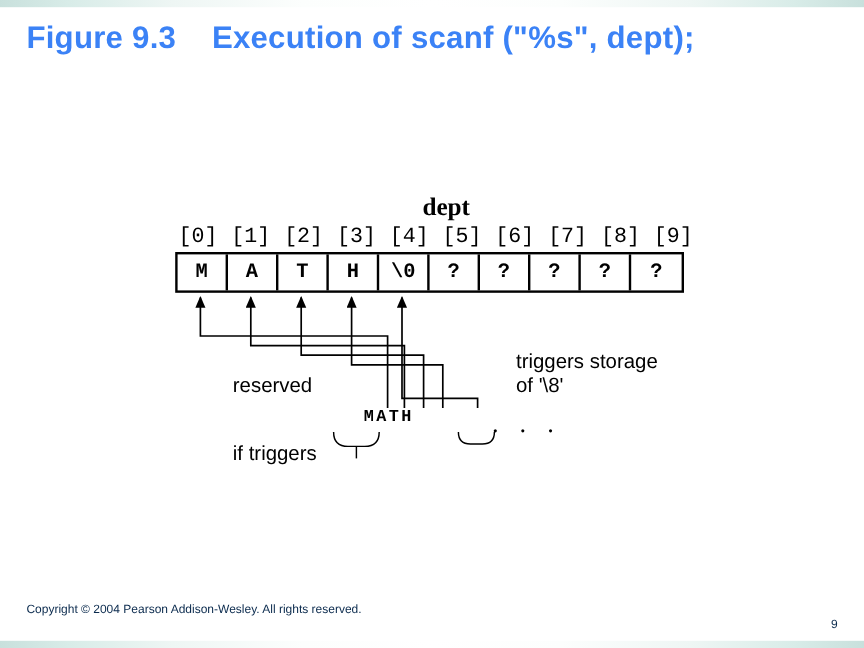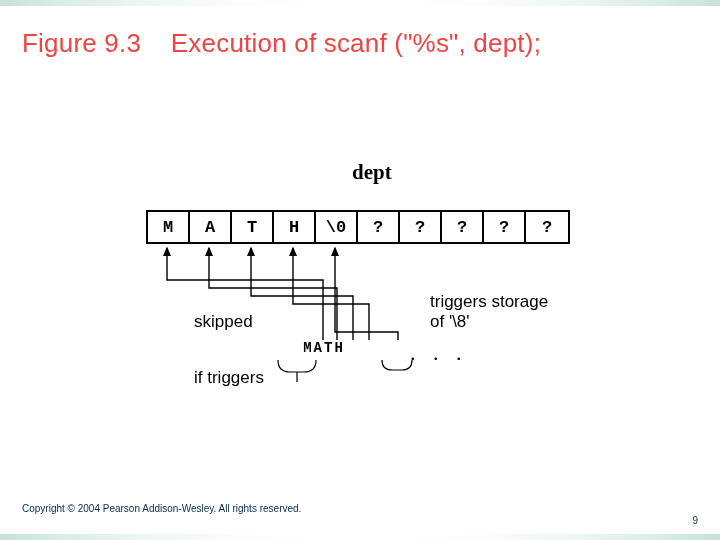--- a/index.html
+++ b/index.html
@@ -1,18 +1,18 @@
 <!DOCTYPE html>
 <html><head>
 <meta charset="utf-8">
 <style>
   html,body{margin:0;padding:0;width:720px;height:540px;font-family:Arial,Helvetica,sans-serif;background:#fff;color:#000;position:relative;overflow:hidden}
   .top-strip{position:absolute;top:0;left:0;width:720px;height:6px;background:linear-gradient(to right,#c8e0dc 0%,#d8ece8 8%,#eef6f4 20%,#fcfefd 35%,#fff 50%,#fcfefd 65%,#eef6f4 80%,#d8ece8 92%,#c8e0dc 100%)}
   .bot-strip{position:absolute;bottom:0;left:0;width:720px;height:6px;background:linear-gradient(to right,#c8e0dc 0%,#d8ece8 8%,#eef6f4 20%,#fcfefd 35%,#fff 50%,#fcfefd 65%,#eef6f4 80%,#d8ece8 92%,#c8e0dc 100%)}
-  .title{position:absolute;top:28px;left:22px;font-size:26px;color:#ef4444;font-weight:normal;letter-spacing:.2px}
+  .title{position:absolute;top:16px;left:22px;font-size:26px;color:#3b82f6;font-weight:bold;letter-spacing:.2px}
   .fig-no{display:inline}
   .fig-sp{display:inline;width:12px}
   .copyright{position:absolute;bottom:26px;left:22px;font-size:10px;color:#0a2a4d}
   .pagenum{position:absolute;bottom:14px;right:22px;font-size:10px;color:#0a2a4d}
 
   .diagram{position:absolute;top:160px;left:130px;width:470px;height:260px}
   .dept{position:absolute;top:0;left:222px;font-family:"Times New Roman",serif;font-weight:bold;font-size:21px}
   .indices{position:absolute;top:28px;left:13px;font-family:"Courier New",monospace;font-size:18px;letter-spacing:0;white-space:nowrap}
   .idx{display:inline-block;width:44px;text-align:center}
   .array{position:absolute;top:50px;left:16px;border:2px solid #000;display:flex}
@@ -37,35 +37,38 @@
 
 <div class="title">
   <span class="fig-no">Figure 9.3</span>
   <span class="fig-sp">&nbsp;&nbsp;</span>
   <span>Execution of scanf ("%s", dept);</span>
 </div>
 
 <div class="diagram">
   <div class="dept">dept</div>
 
+  <div class="indices">
+    <span class="idx">[0]</span><span class="idx">[1]</span><span class="idx">[2]</span><span class="idx">[3]</span><span class="idx">[4]</span><span class="idx">[5]</span><span class="idx">[6]</span><span class="idx">[7]</span><span class="idx">[8]</span><span class="idx">[9]</span>
+  </div>
 
   <div class="array">
     <div class="cell">M</div>
     <div class="cell">A</div>
     <div class="cell">T</div>
     <div class="cell">H</div>
     <div class="cell">\0</div>
     <div class="cell">?</div>
     <div class="cell">?</div>
     <div class="cell">?</div>
     <div class="cell">?</div>
     <div class="cell">?</div>
   </div>
 
-  <div class="annot skipped">skipped</div>
+  <div class="annot skipped">reserved</div>
   <div class="annot ifpresent">if triggers</div>
   <div class="annot triggers">
      <span>triggers storage</span><br>
      <span>of '\8'</span>
   </div>
 
   <div class="input">
     <span class="sp">&nbsp;&nbsp;&nbsp;</span><span>MATH</span>
   </div>
   <div class="dots">. . .</div>

